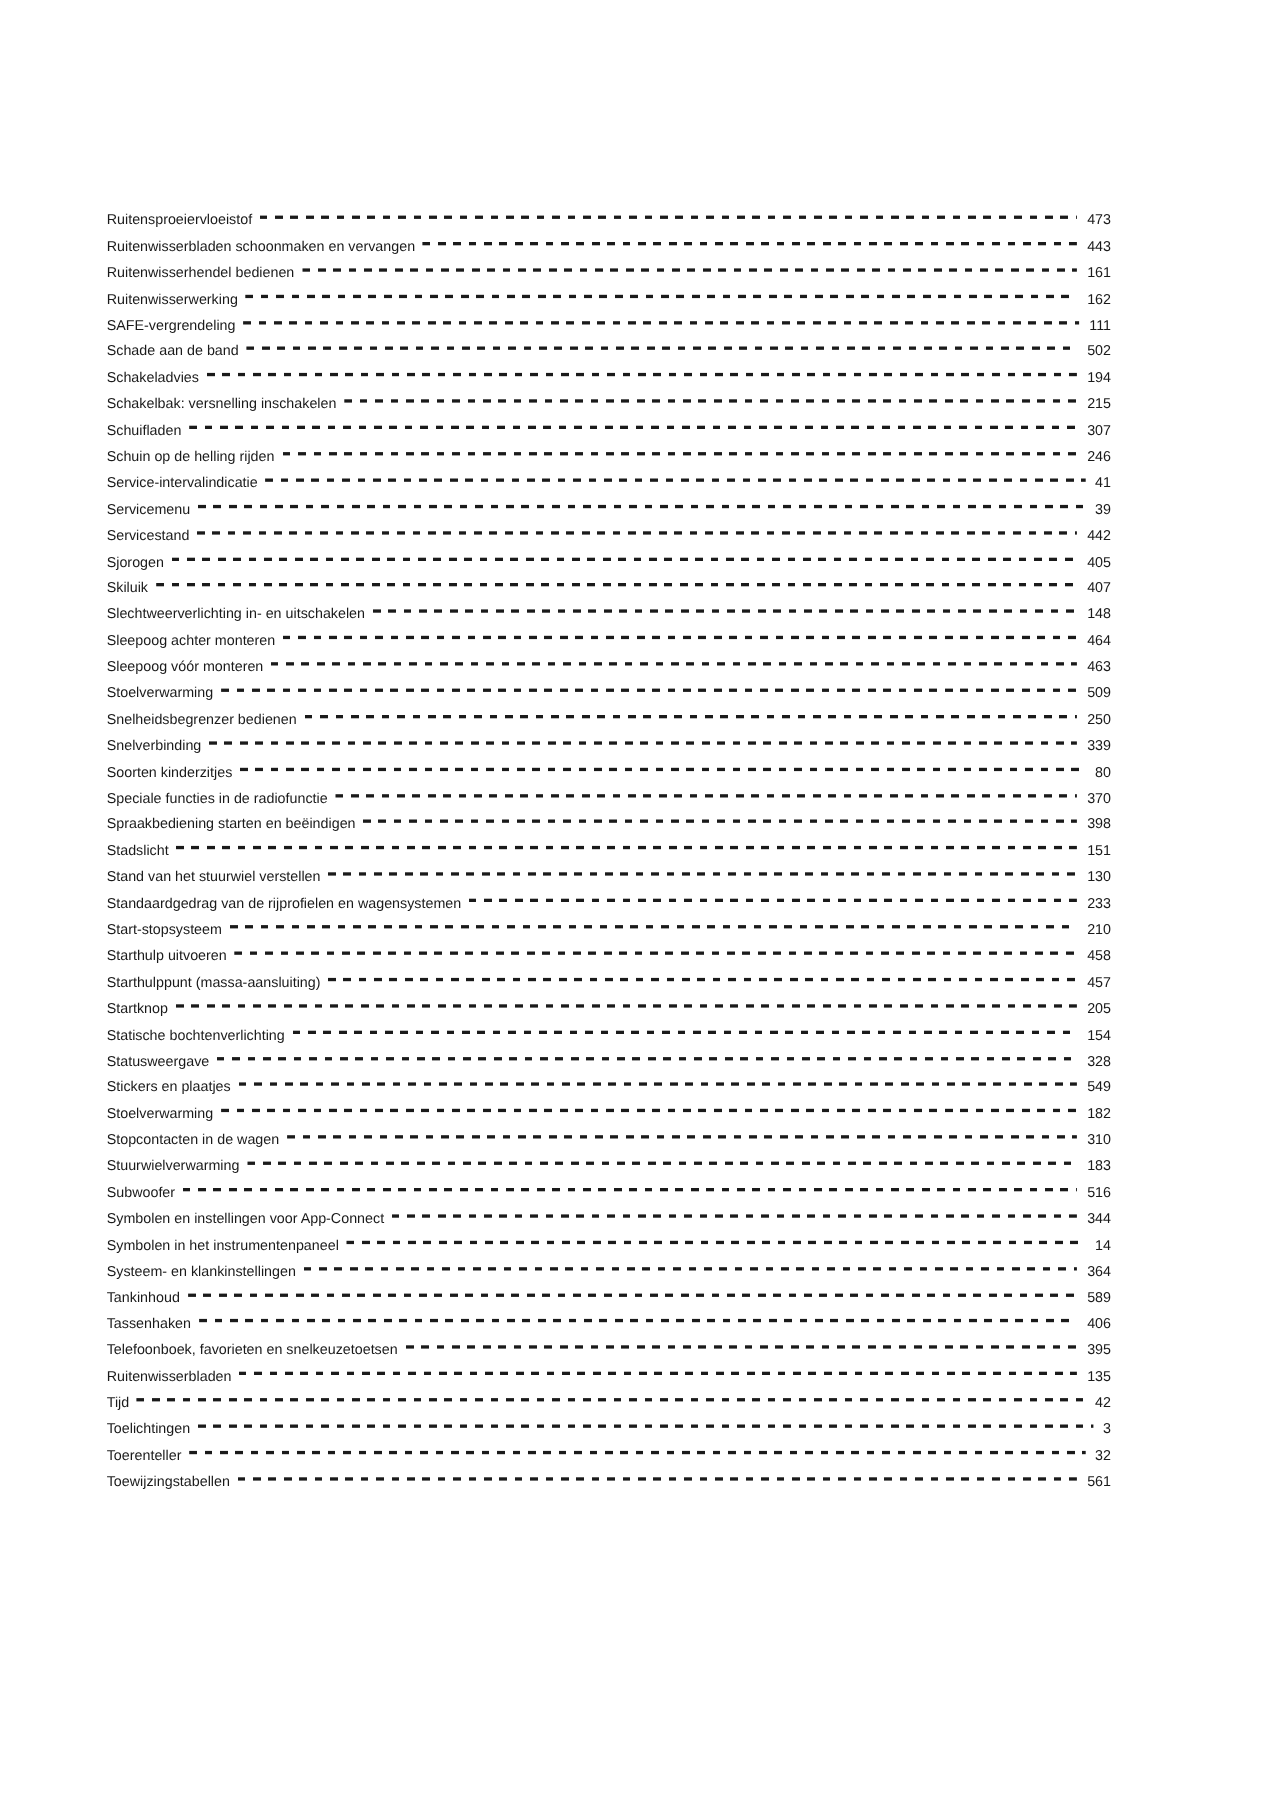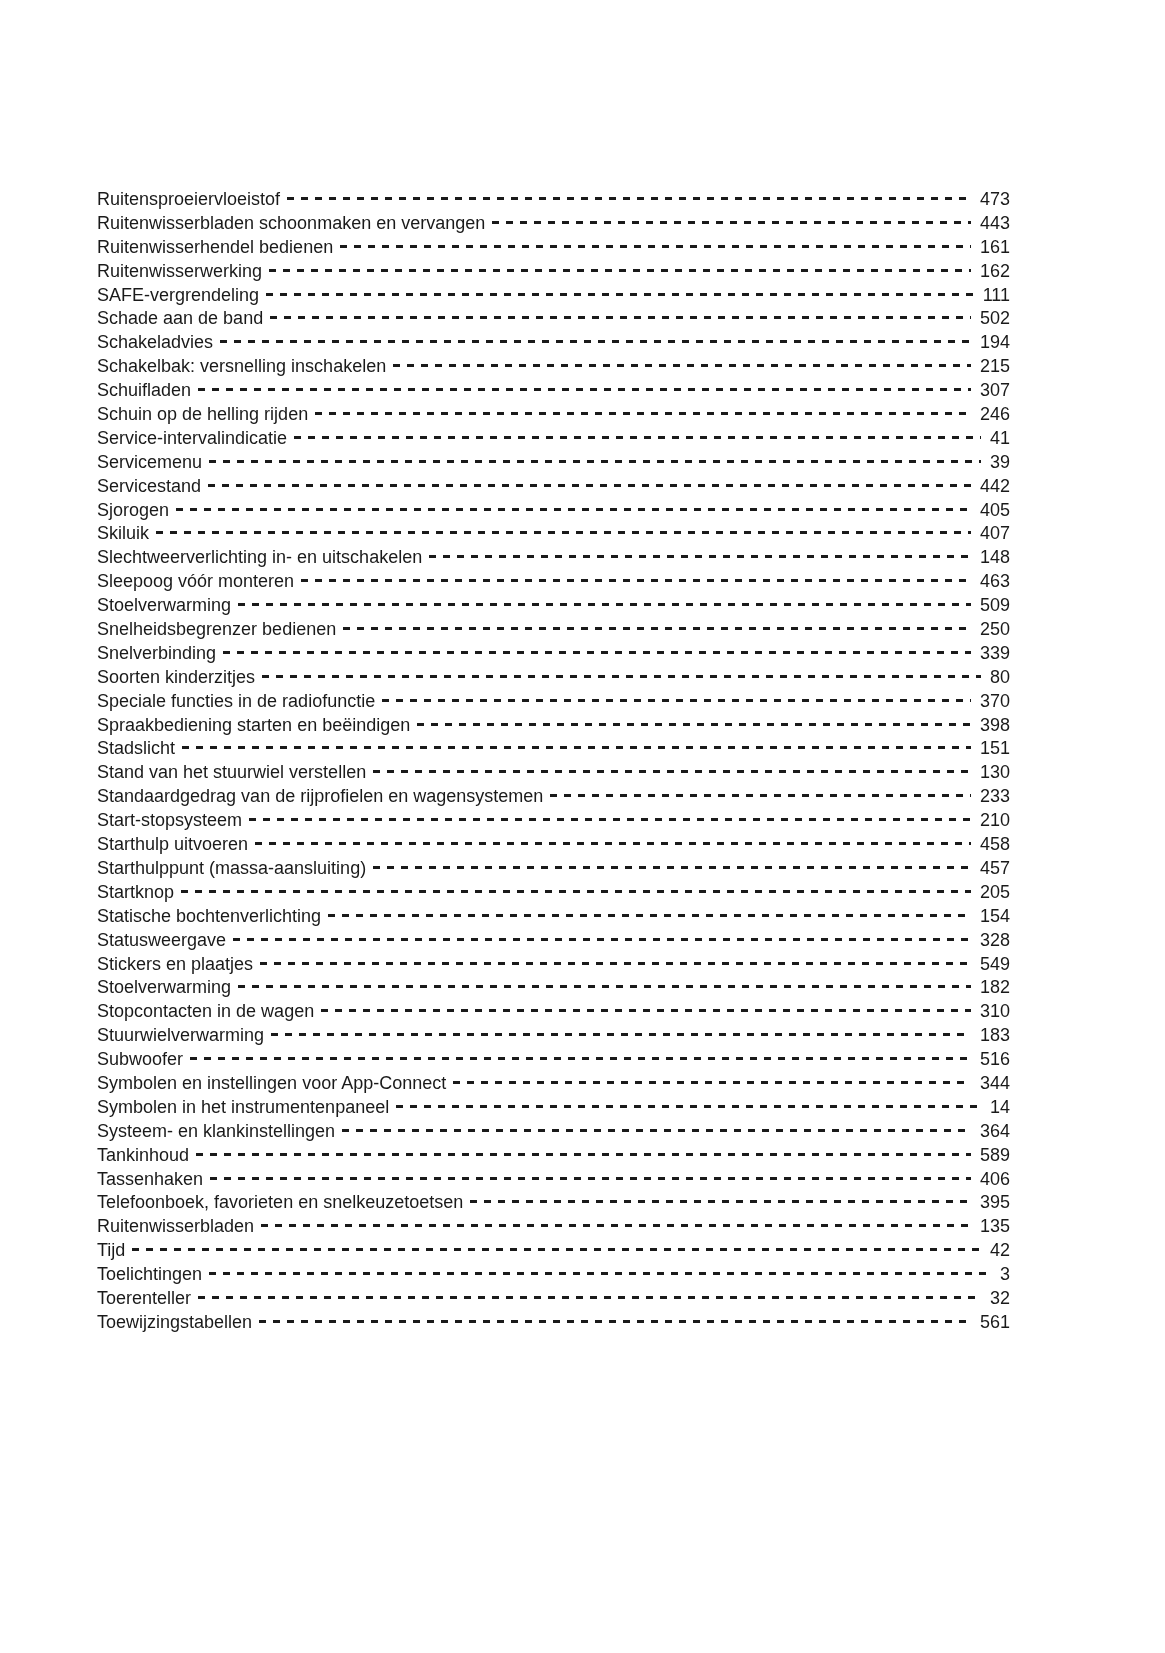--- a/index.html
+++ b/index.html
@@ -22,21 +22,21 @@
     background: #ffffff;
   }
   .index-list {
     width: 100%;
   }
   .index-row {
     display: flex;
     align-items: baseline;
     height: 23.9px;
     line-height: 23.9px;
-    font-size: 18px;
+    font-size: 13px;
     font-weight: 500;
     white-space: nowrap;
   }
   .index-label {
     flex: 0 0 auto;
   }
   .leader {
     flex: 1 1 auto;
     position: relative;
     top: -5px;
@@ -145,20 +145,25 @@
     <span class="leader"></span>
     <span class="pagenum">407</span>
   </div>
 
   <div class="index-row">
     <span class="index-label">Slechtweerverlichting in- en uitschakelen</span>
     <span class="leader"></span>
     <span class="pagenum">148</span>
   </div>
 
+  <div class="index-row">
+    <span class="index-label">Sleepoog achter monteren</span>
+    <span class="leader"></span>
+    <span class="pagenum">464</span>
+  </div>
 
   <div class="index-row">
     <span class="index-label">Sleepoog vóór monteren</span>
     <span class="leader"></span>
     <span class="pagenum">463</span>
   </div>
 
   <div class="index-row">
     <span class="index-label">Stoelverwarming</span>
     <span class="leader"></span>

